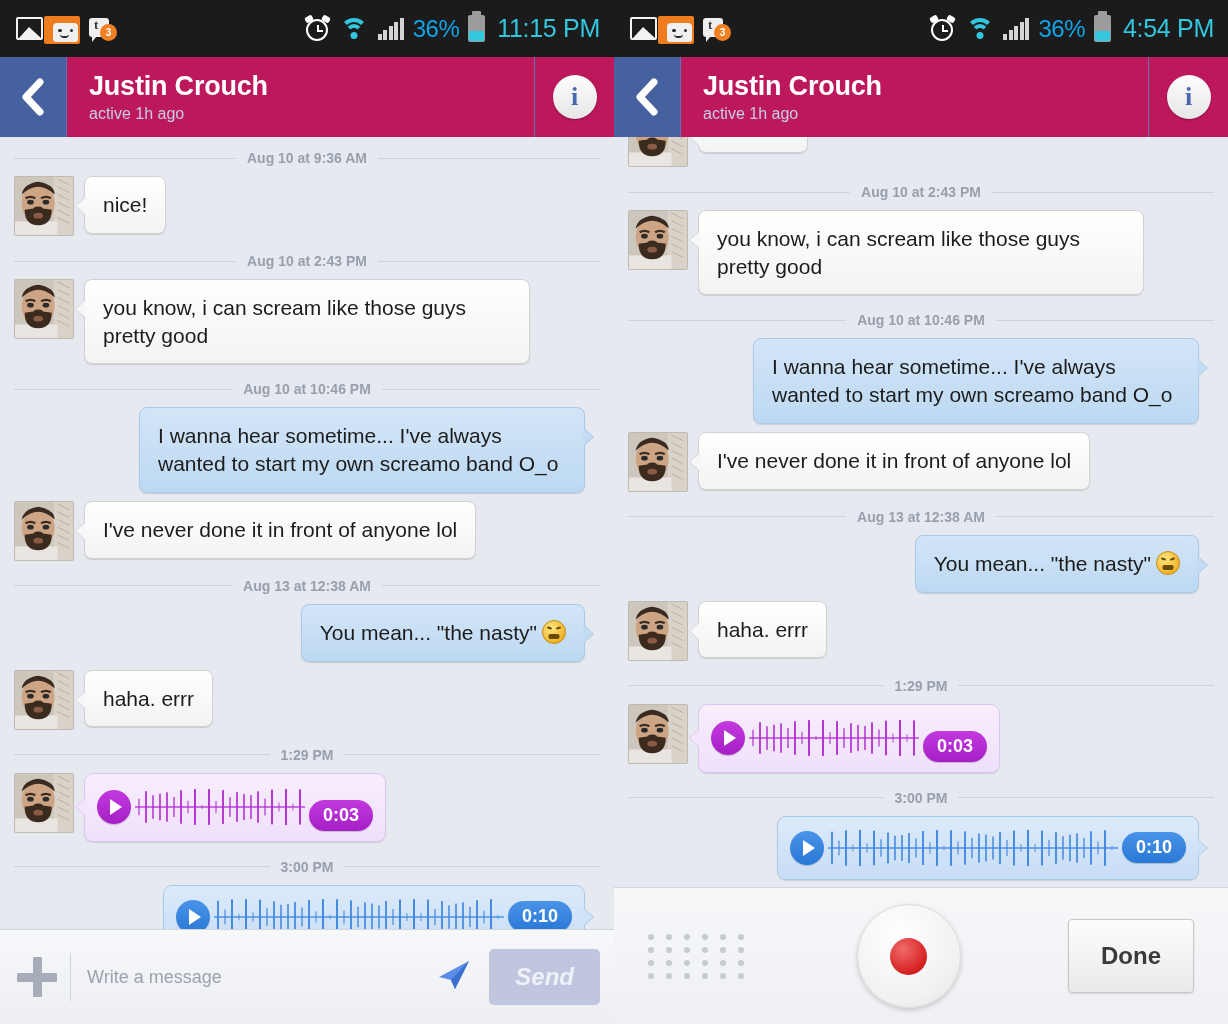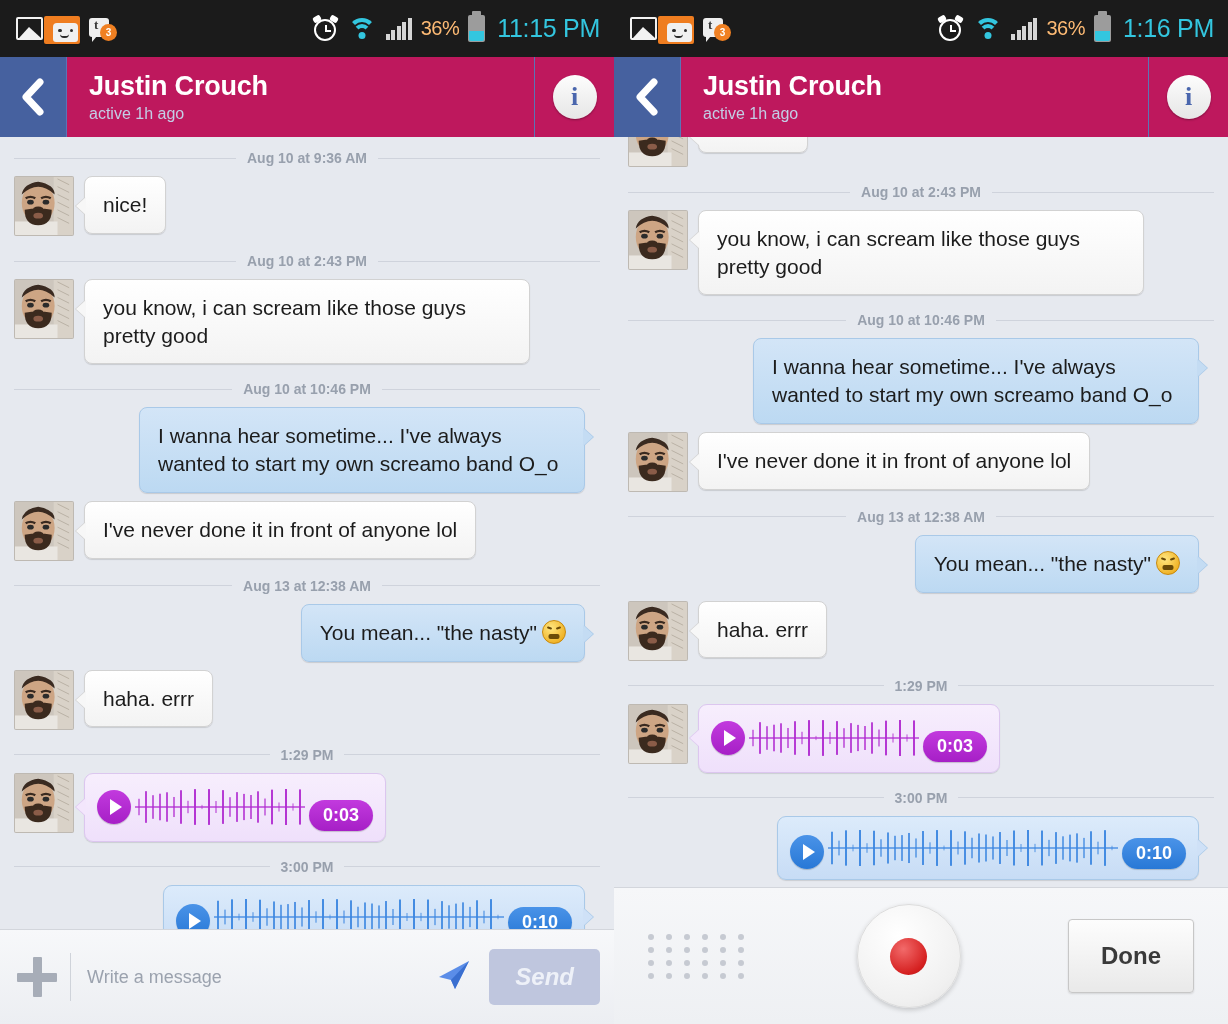--- a/index.html
+++ b/index.html
@@ -94,21 +94,21 @@
     position: absolute; left: 50%; transform: translateX(-50%); bottom: 1px;
     width: 7px; height: 7px; background: #33c6df; border-radius: 50%;
   }
   .ic-signal { display: flex; align-items: flex-end; gap: 1.5px; height: 22px; }
   .ic-signal i { width: 4px; background: #d5d5d5; display: block; }
   .ic-signal i:nth-child(1){height:6px}
   .ic-signal i:nth-child(2){height:10px}
   .ic-signal i:nth-child(3){height:14px}
   .ic-signal i:nth-child(4){height:18px}
   .ic-signal i:nth-child(5){height:22px}
-  .sb-pct { color: #fdba74; font-size: 20px; letter-spacing: -0.5px; }
+  .sb-pct { color: #0ea5e9; font-size: 24px; letter-spacing: -0.5px; }
   .ic-battery {
     position: relative; width: 17px; height: 27px; background: #9c9c9c;
     border-radius: 2px;
   }
   .ic-battery::before {
     content: ""; position: absolute; top: -4px; left: 4px; width: 9px; height: 4px;
     background: #9c9c9c; border-radius: 1px 1px 0 0;
   }
   .ic-battery .lvl {
     position: absolute; bottom: 1px; left: 1px; right: 1px; height: 38%;
@@ -216,21 +216,21 @@
   .audio.them {
     background: linear-gradient(#f7eefd,#efe0fb); border: 1px solid #dcc6ef;
   }
   .audio.them::before {
     content:""; position:absolute; left:-9px; top:50%; margin-top:-9px;
     width:0;height:0;border-top:9px solid transparent;border-bottom:9px solid transparent;
     border-right:10px solid #f3e6fc; filter: drop-shadow(-1px 0 0 #dcc6ef);
   }
   .audio.me {
     background: linear-gradient(#dcebfb,#c7dcf5); border: 1px solid #a9c9e8;
-    margin-left: 12px; margin-right: 9px; align-items: flex-end;
+    margin-left: 12px; margin-right: 9px;
   }
   .audio.me::before {
     content:""; position:absolute; right:-9px; top:50%; margin-top:-9px;
     width:0;height:0;border-top:9px solid transparent;border-bottom:9px solid transparent;
     border-left:10px solid #cfe1f7; filter: drop-shadow(1px 0 0 #a9c9e8);
   }
   .playbtn {
     width: 34px; height: 34px; flex: 0 0 34px; border-radius: 50%;
     display: flex; align-items: center; justify-content: center;
     box-shadow: 0 1px 1px rgba(0,0,0,.2); cursor: pointer;
@@ -684,21 +684,21 @@
         <i></i>
             <i></i>
             <i></i>
             <i></i>
             <i></i>
       </span>
       <span class="sb-pct">36%</span>
       <span class="ic-battery">
             <span class="lvl"></span>
           </span>
-      <span class="sb-time">1:16 PM</span>
+      <span class="sb-time">4:54 PM</span>
     </div>
   </div>
 
   <div class="appbar">
     <div class="backbtn">
       <svg width="30" height="38" viewBox="0 0 30 38">
         <path d="M22 4 L8 19 L22 34" fill="none" stroke="#ffffff" stroke-width="7" stroke-linecap="round" stroke-linejoin="round"></path>
       </svg>
     </div>
     <div class="titlewrap">

